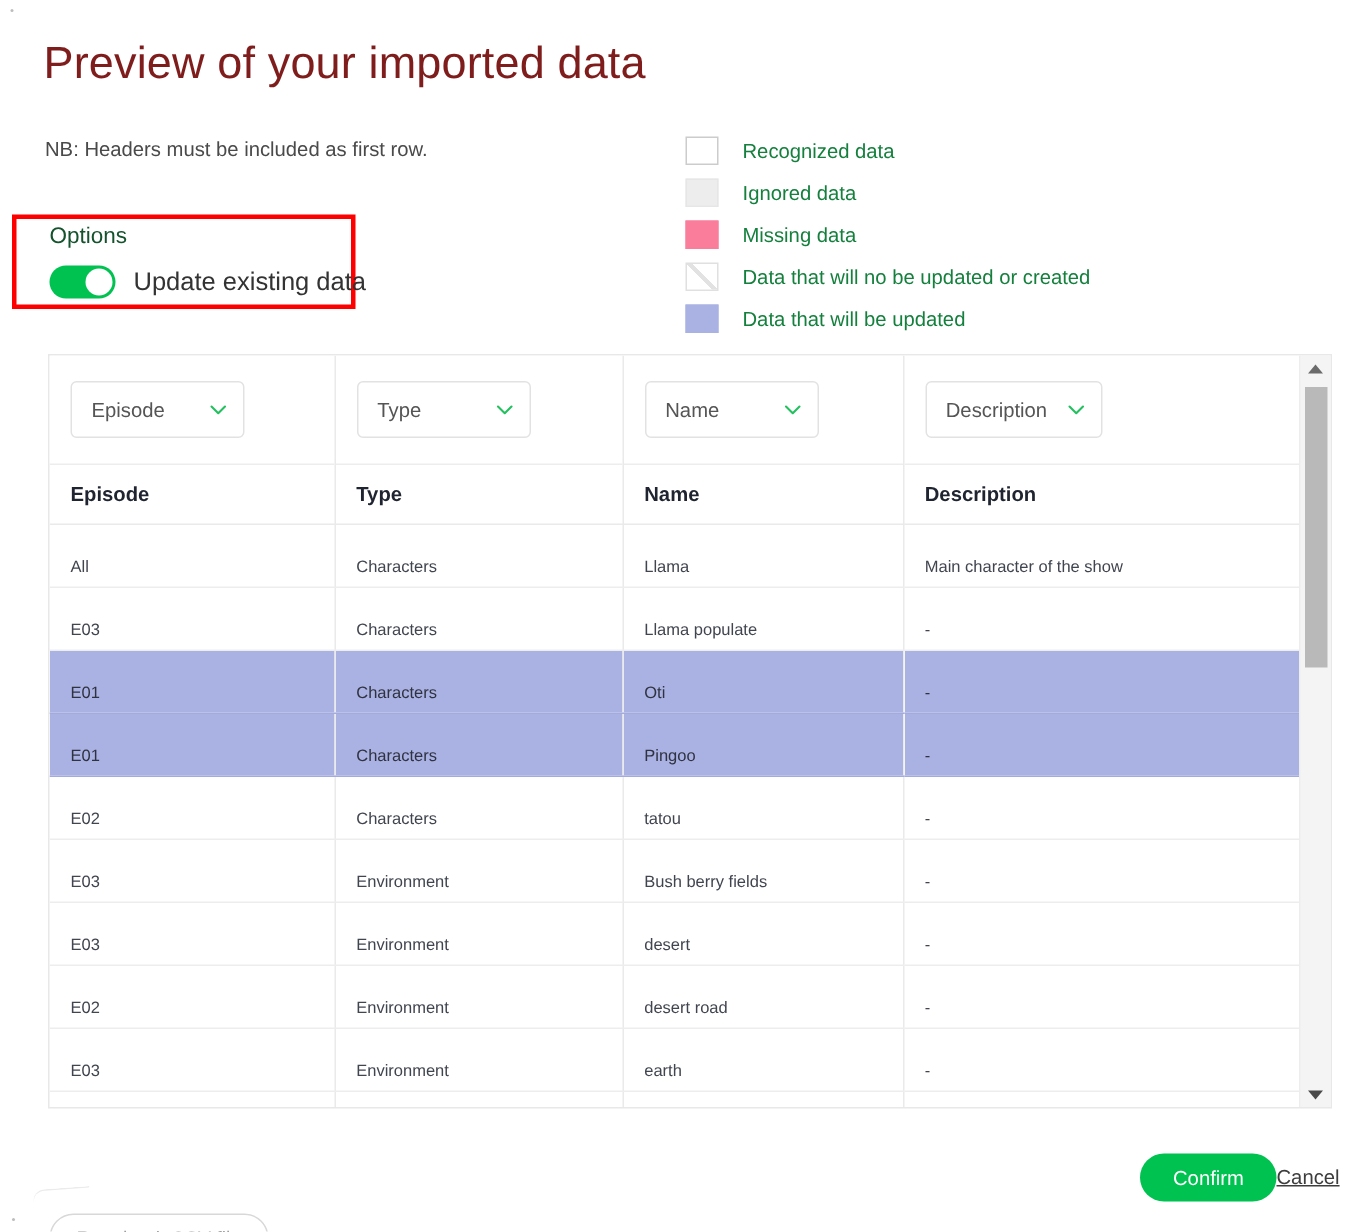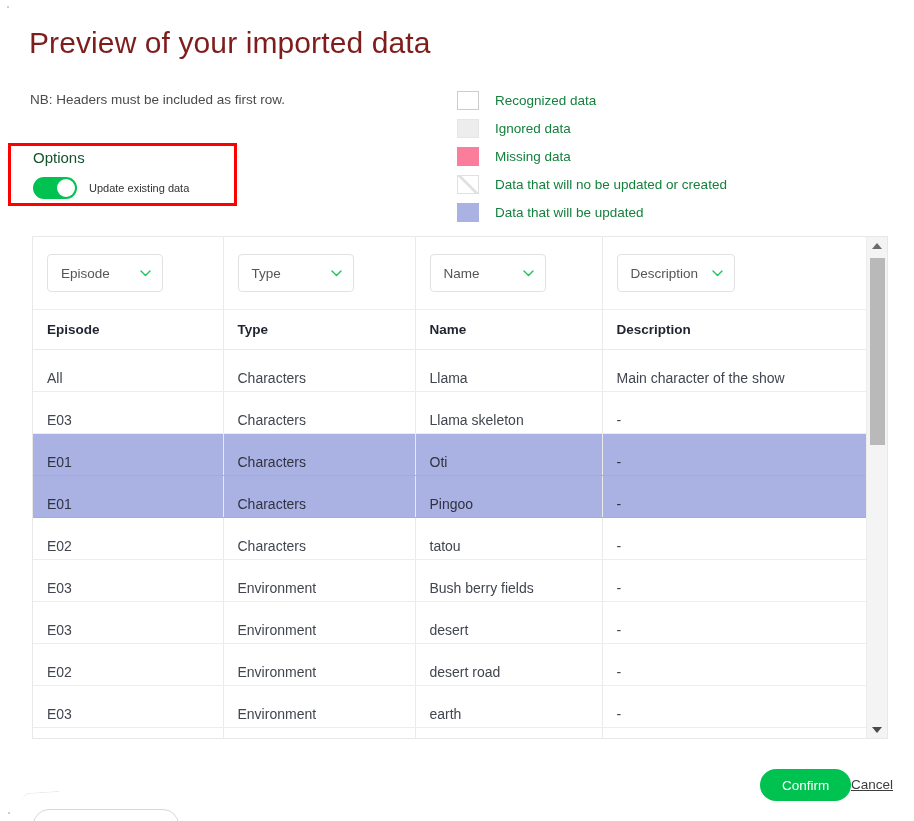--- a/index.html
+++ b/index.html
@@ -101,21 +101,21 @@
   .toggle .knob {
     position: absolute;
     right: 2px;
     top: 2px;
     width: 18px;
     height: 18px;
     border-radius: 50%;
     background: #ffffff;
   }
   .toggle-label {
-    font-size: 11px;
+    font-size: 17px;
     color: #333333;
     white-space: nowrap;
   }
 
   
   .legend {
     position: absolute;
     left: 457px;
     top: 86px;
   }
@@ -221,21 +221,21 @@
     background: #ffffff;
     vertical-align: middle;
     white-space: nowrap;
     overflow: hidden;
   }
   td.header-cell.last { border-right: none; }
 
   tr.data-row td {
     height: 42px;
     padding: 16px 8px 0 14px;
-    font-size: 14px;
+    font-size: 11px;
     color: #41454f;
     border-right: 1px solid #eaeaea;
     border-bottom: 1px solid #ededed;
     vertical-align: middle;
     white-space: nowrap;
     overflow: hidden;
     text-overflow: ellipsis;
     margin-top: 12px;
   }
   tr.data-row td.last { border-right: none; }
@@ -445,21 +445,21 @@
 
           <tr class="data-row">
             <td>All</td>
             <td>Characters</td>
             <td>Llama</td>
             <td class="last">Main character of the show</td>
           </tr>
           <tr class="data-row">
             <td>E03</td>
             <td>Characters</td>
-            <td>Llama skeleton</td>
+            <td>Llama populate</td>
             <td class="last">-</td>
           </tr>
           <tr class="data-row updated">
             <td>E01</td>
             <td>Characters</td>
             <td>Oti</td>
             <td class="last">-</td>
           </tr>
           <tr class="data-row updated">
             <td>E01</td>

